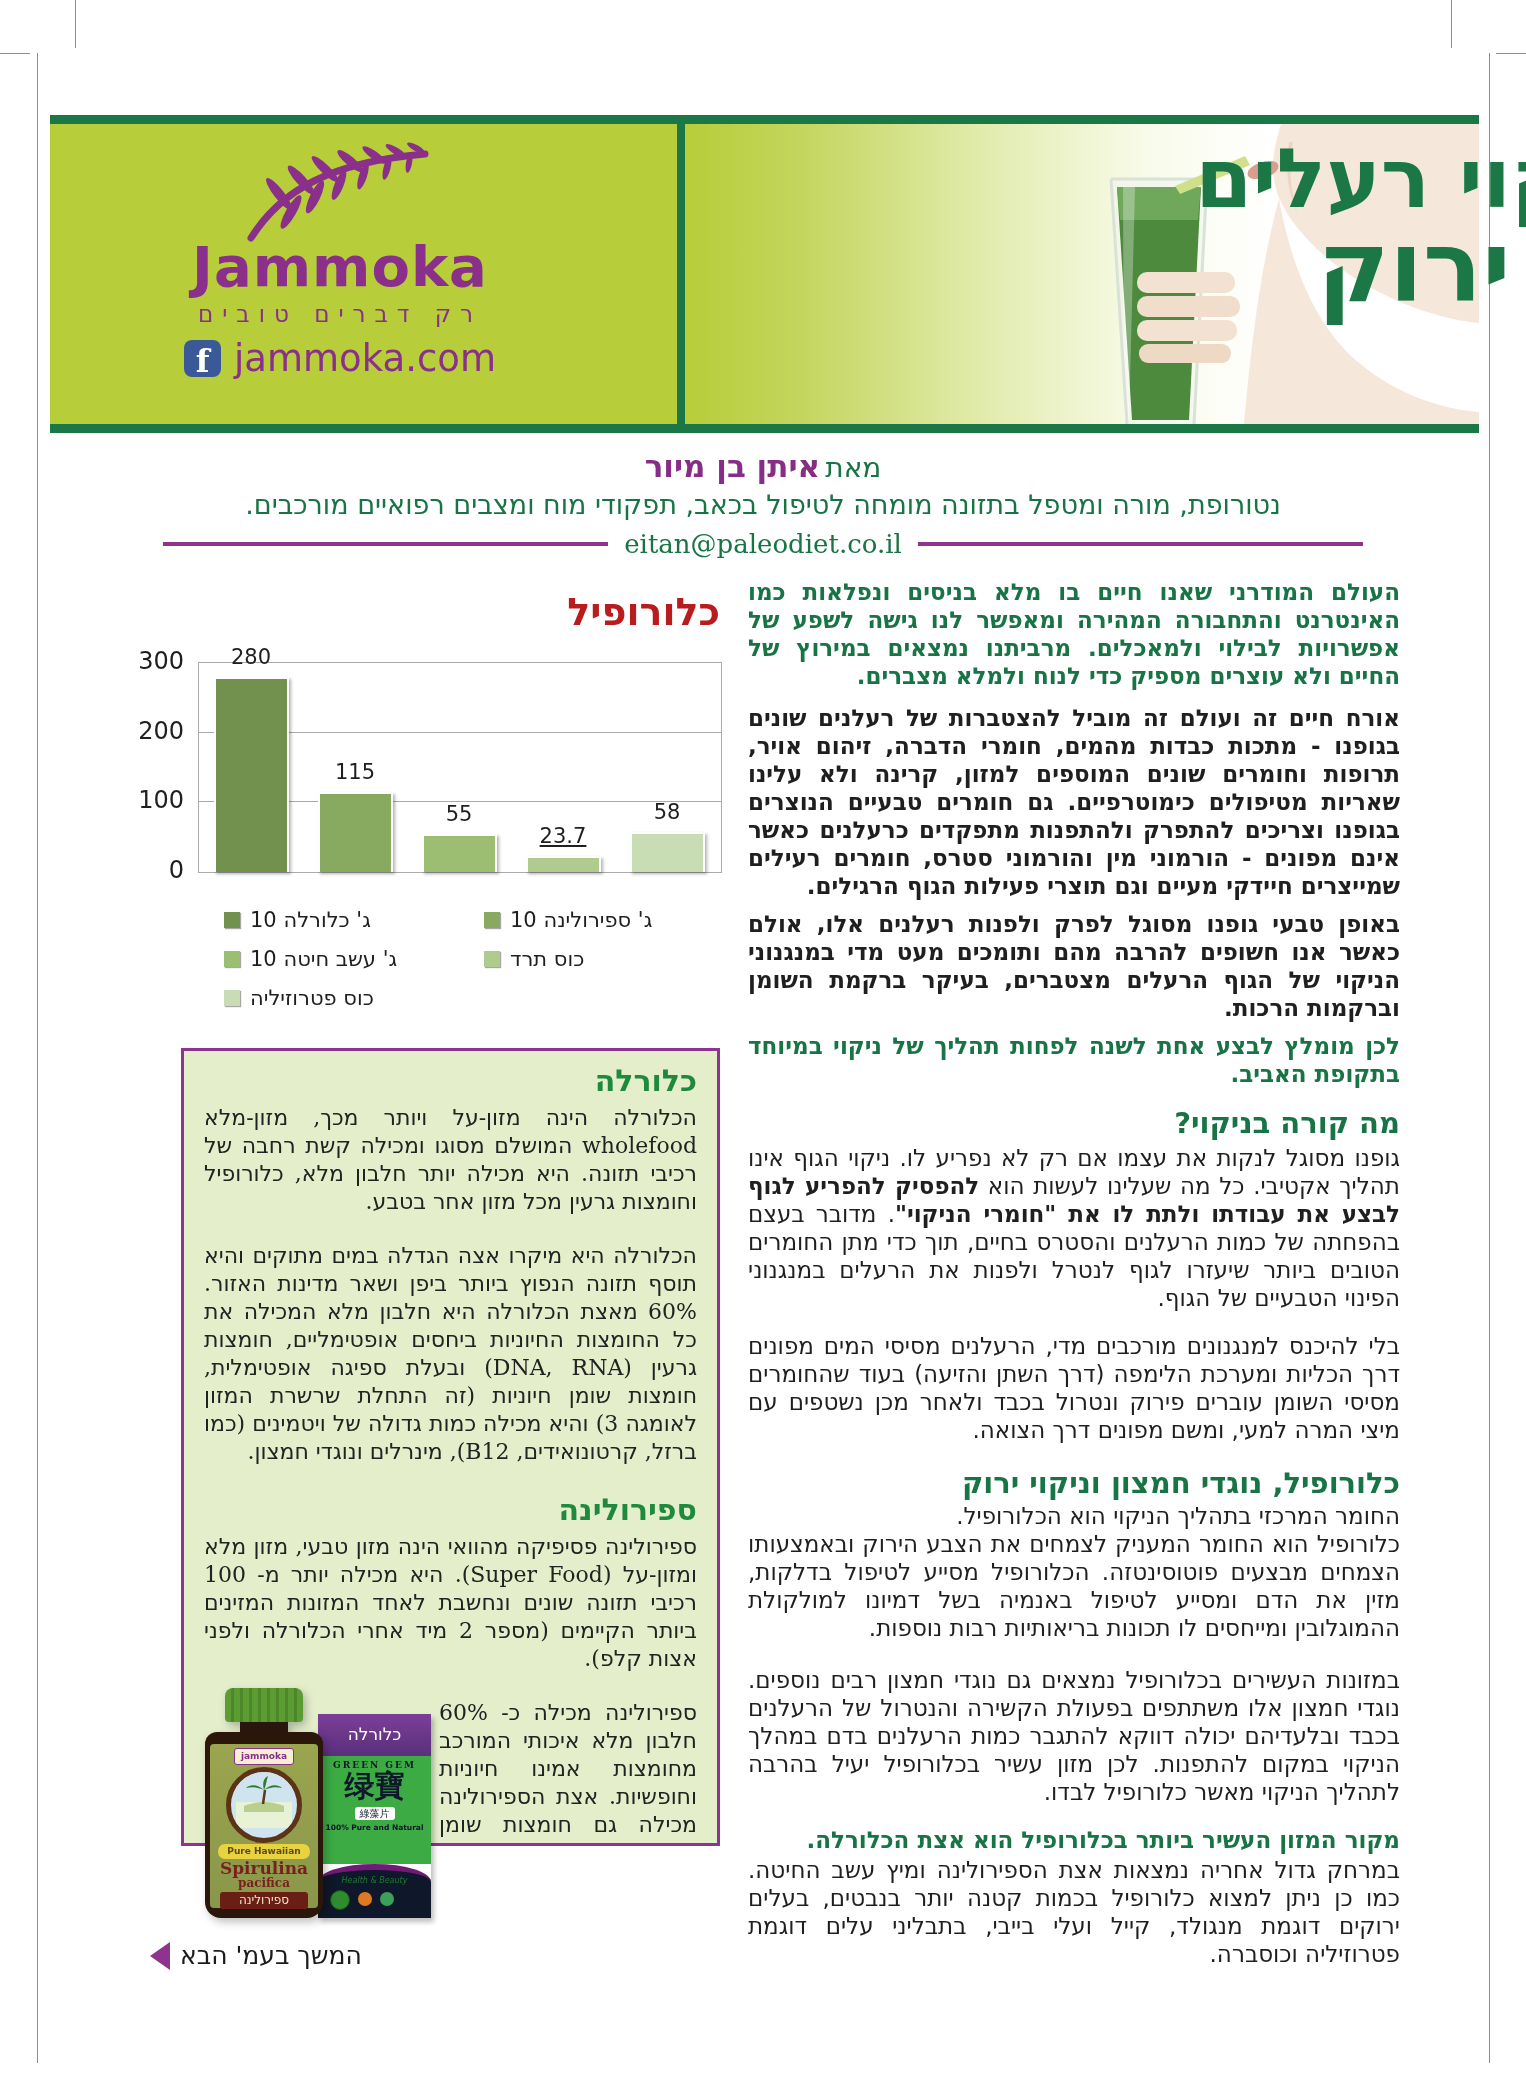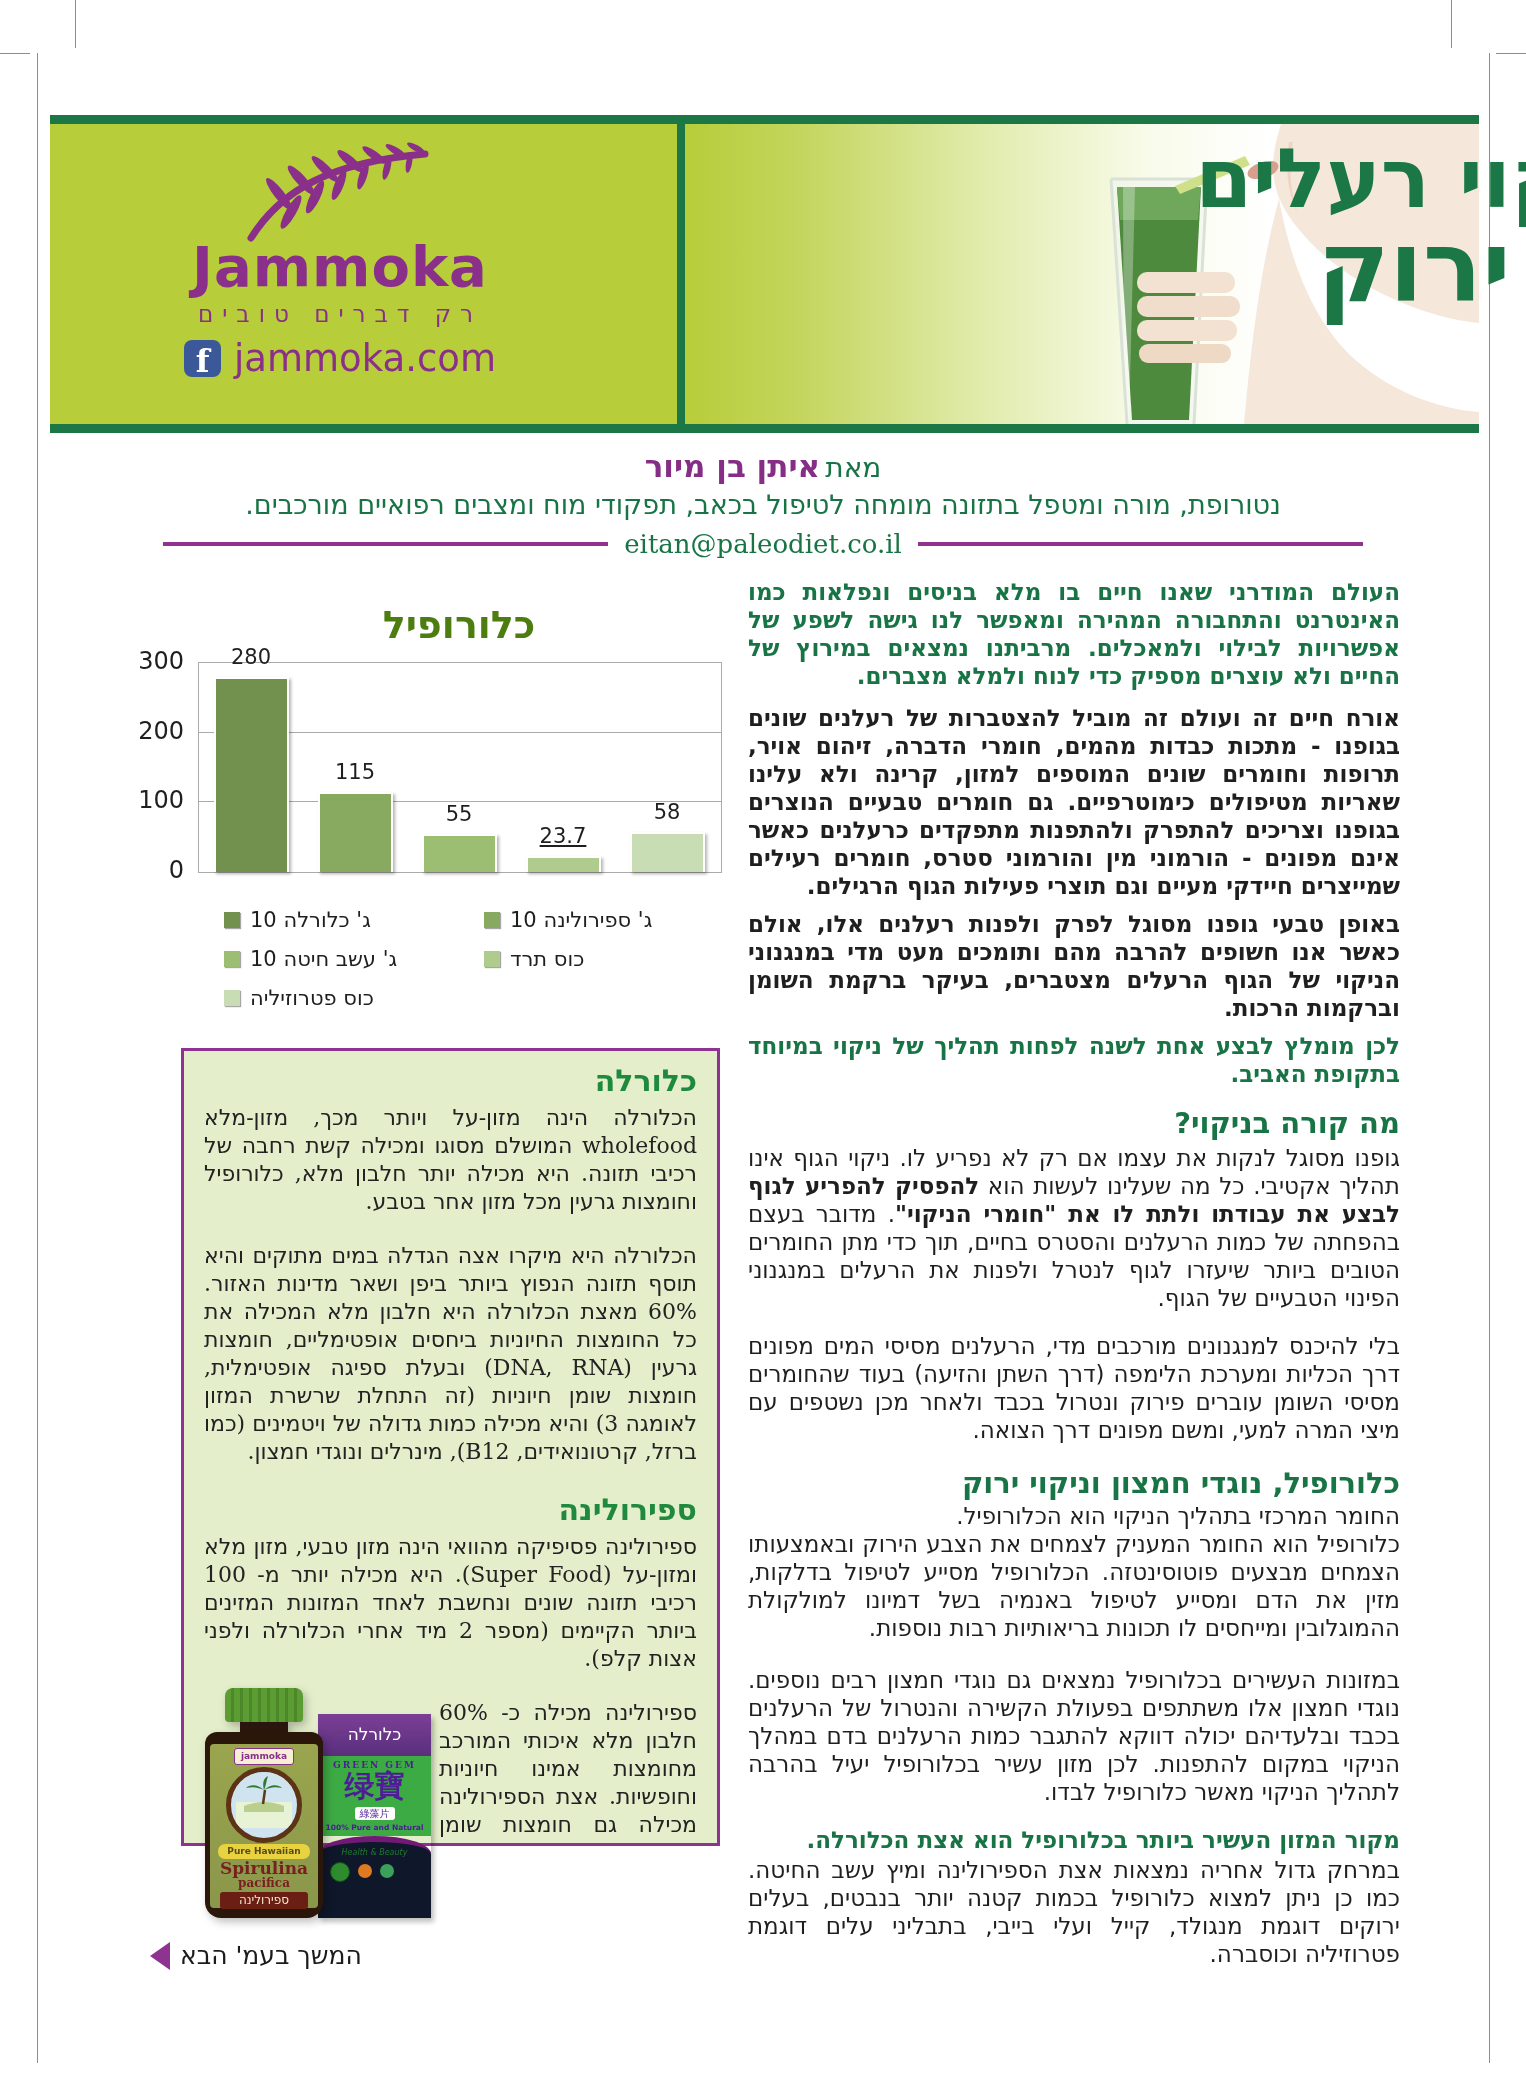--- a/index.html
+++ b/index.html
@@ -30,21 +30,21 @@
   
   .byline{position:absolute;left:163px;top:448px;width:1200px;text-align:center;color:#187445;}
   .byline .lbl{font-size:28px;}
   .byline .author{color:#862d86;font-weight:bold;font-size:31px;}
   .byline-l2{font-size:27px;margin-top:5px;}
   .byline-l3{display:flex;align-items:center;gap:16px;margin-top:9px;}
   .rule{flex:1;height:4px;background:#8e3390;}
   .email{font-family:"DejaVu Serif",serif;font-size:26px;color:#187445;direction:ltr;}
   
   .chart{position:absolute;left:140px;top:590px;width:600px;height:420px;direction:ltr;}
-  .chart-title{position:absolute;left:58px;top:13px;width:522px;text-align:center;font-size:38px;font-weight:bold;color:#4d7c0f;direction:rtl;}
+  .chart-title{position:absolute;left:58px;top:0;width:522px;text-align:right;font-size:38px;font-weight:bold;color:#b91c1c;direction:rtl;}
   .chart-yaxis{position:absolute;left:0;top:72px;width:50px;height:209px;}
   .ytick{position:absolute;right:6px;font-size:24px;color:#1f1f1f;}
   .chart-plot{position:absolute;left:58px;top:72px;width:522px;height:209px;border:1px solid #ababab;background:#fff;}
   .gridline{position:absolute;left:0;right:0;height:1px;background:#ababab;}
   .bar{position:absolute;bottom:0;width:75px;border:2px solid #fff;border-bottom:none;box-sizing:border-box;
        box-shadow:2px 2px 3px rgba(0,0,0,.3);}
   .bar-label{position:absolute;width:104px;text-align:center;font-size:21px;color:#1f1f1f;}
   .legend-item{position:absolute;display:flex;align-items:center;gap:10px;direction:ltr;}
   .swatch{width:16px;height:16px;flex:0 0 16px;box-shadow:1px 1px 1px rgba(0,0,0,.35);}
   .legend-label{font-size:21px;color:#1f1f1f;white-space:nowrap;}
@@ -71,21 +71,21 @@
   .badge{width:58px;height:15px;margin:4px auto 2px;background:#f5efd5;border:1px solid #8a2f8a;border-radius:3px;
          font-size:9px;line-height:14px;color:#8a2f8a;font-weight:bold;}
   .medal{width:66px;height:66px;margin:1px auto;border-radius:50%;border:5px solid #5d3317;overflow:hidden;background:#cfe4ef;}
   .band-y{width:92px;height:15px;margin:1px auto;background:#e8d23f;border-radius:7px;font-size:9px;line-height:15px;color:#5a4a14;font-weight:bold;}
   .sp-name{font-family:"DejaVu Serif",serif;font-size:17px;line-height:17px;font-weight:bold;color:#7a1f1f;}
   .sp-sub{font-family:"DejaVu Serif",serif;font-size:12px;line-height:12px;font-weight:bold;color:#7a1f1f;}
   .band-r{width:88px;height:17px;margin:3px auto 0;background:#6b1f14;border-radius:3px;font-size:12px;line-height:17px;color:#f0e6c8;}
   .chbox{position:absolute;left:318px;top:1714px;width:113px;height:204px;z-index:3;box-shadow:3px 4px 5px rgba(0,0,0,.25);
          display:flex;flex-direction:column;direction:ltr;text-align:center;}
   .ch-top{height:42px;background:linear-gradient(#7b3f95,#5a2f7d);color:#fff;font-size:17px;line-height:40px;}
-  .ch-mid{height:80px;background:#3cab44;position:relative;color:#4c1d95;}
+  .ch-mid{height:108px;background:#3cab44;position:relative;color:#0f172a;}
   .ch-brand{font-family:"DejaVu Serif",serif;font-size:9px;letter-spacing:2px;font-weight:bold;padding-top:4px;}
   .ch-cn{font-size:30px;line-height:32px;font-weight:bold;}
   .ch-cn2{display:inline-block;background:#fff;border-radius:3px;font-size:10px;line-height:13px;padding:0 5px;margin-top:1px;}
   .ch-pure{font-size:7.5px;font-weight:bold;margin-top:2px;}
   .ch-bot{flex:1;background:#0f172a;border-top:6px solid #701a75;border-radius:50% 50% 0 0/18px 18px 0 0;position:relative;}
   .ch-hb{font-size:8px;color:#1f7a2f;font-style:italic;padding-top:6px;}
   .mascot{position:absolute;left:12px;top:20px;width:18px;height:18px;border-radius:50%;background:#2e8b2e;border:1px solid #145214;}
   .dot{position:absolute;top:22px;width:14px;height:14px;border-radius:50%;}
   
   .footer{position:absolute;left:150px;top:1941px;display:flex;direction:ltr;align-items:center;gap:10px;}

